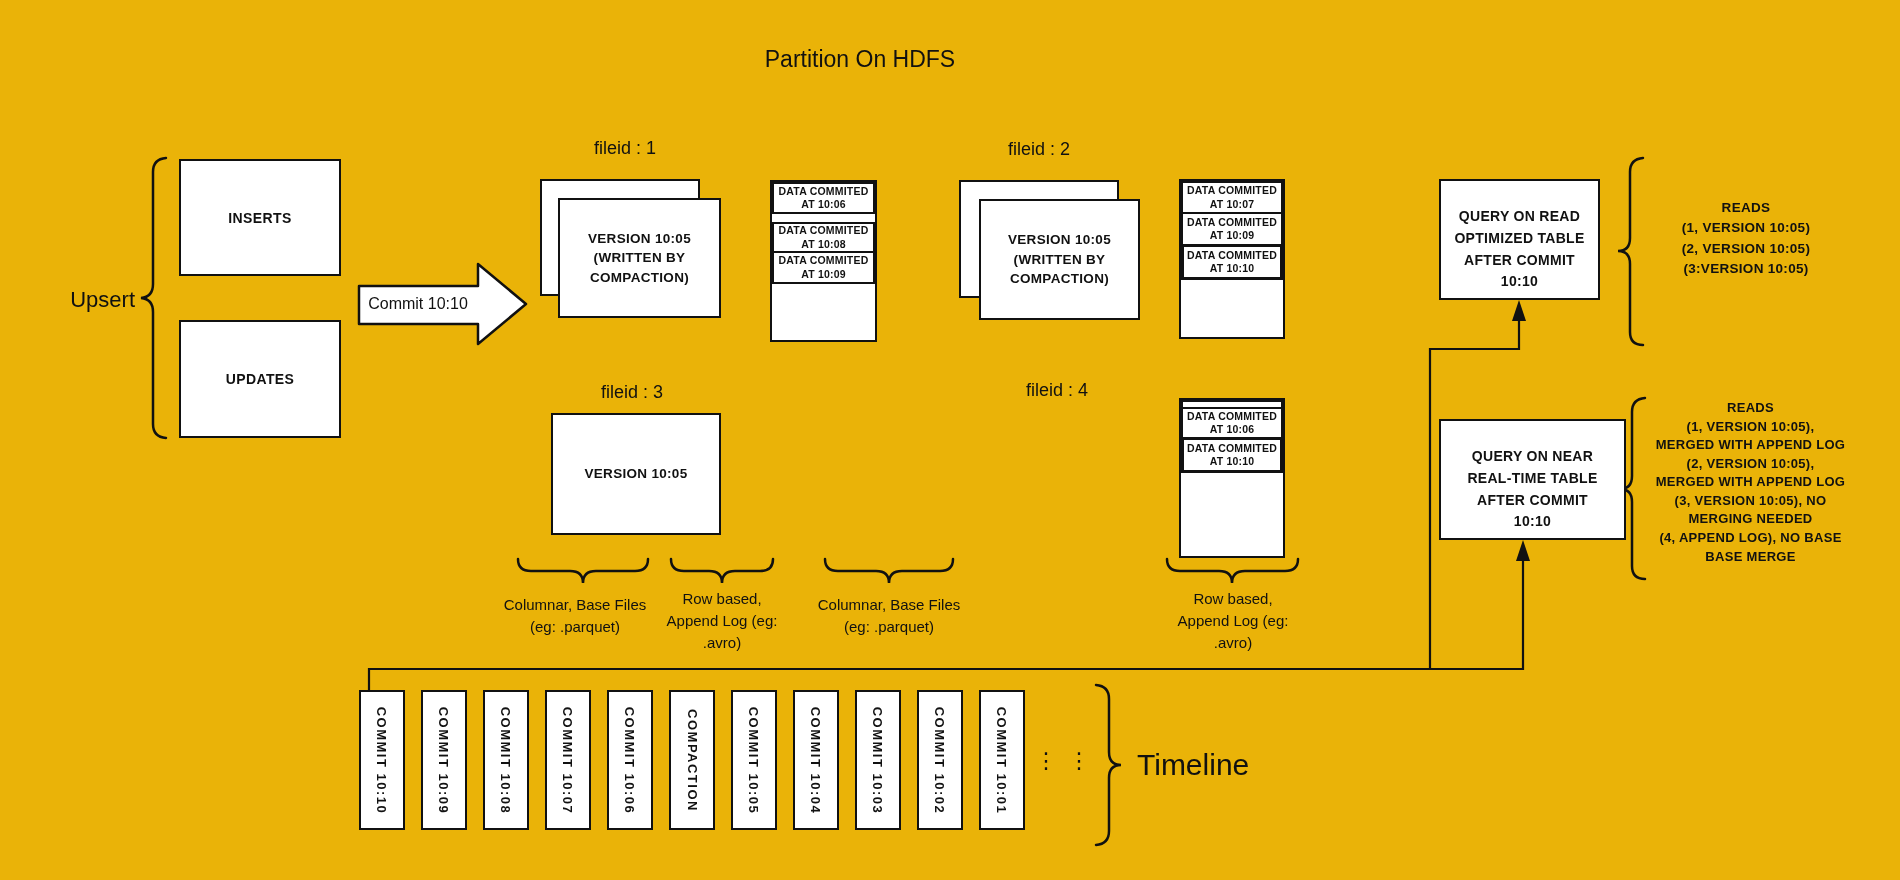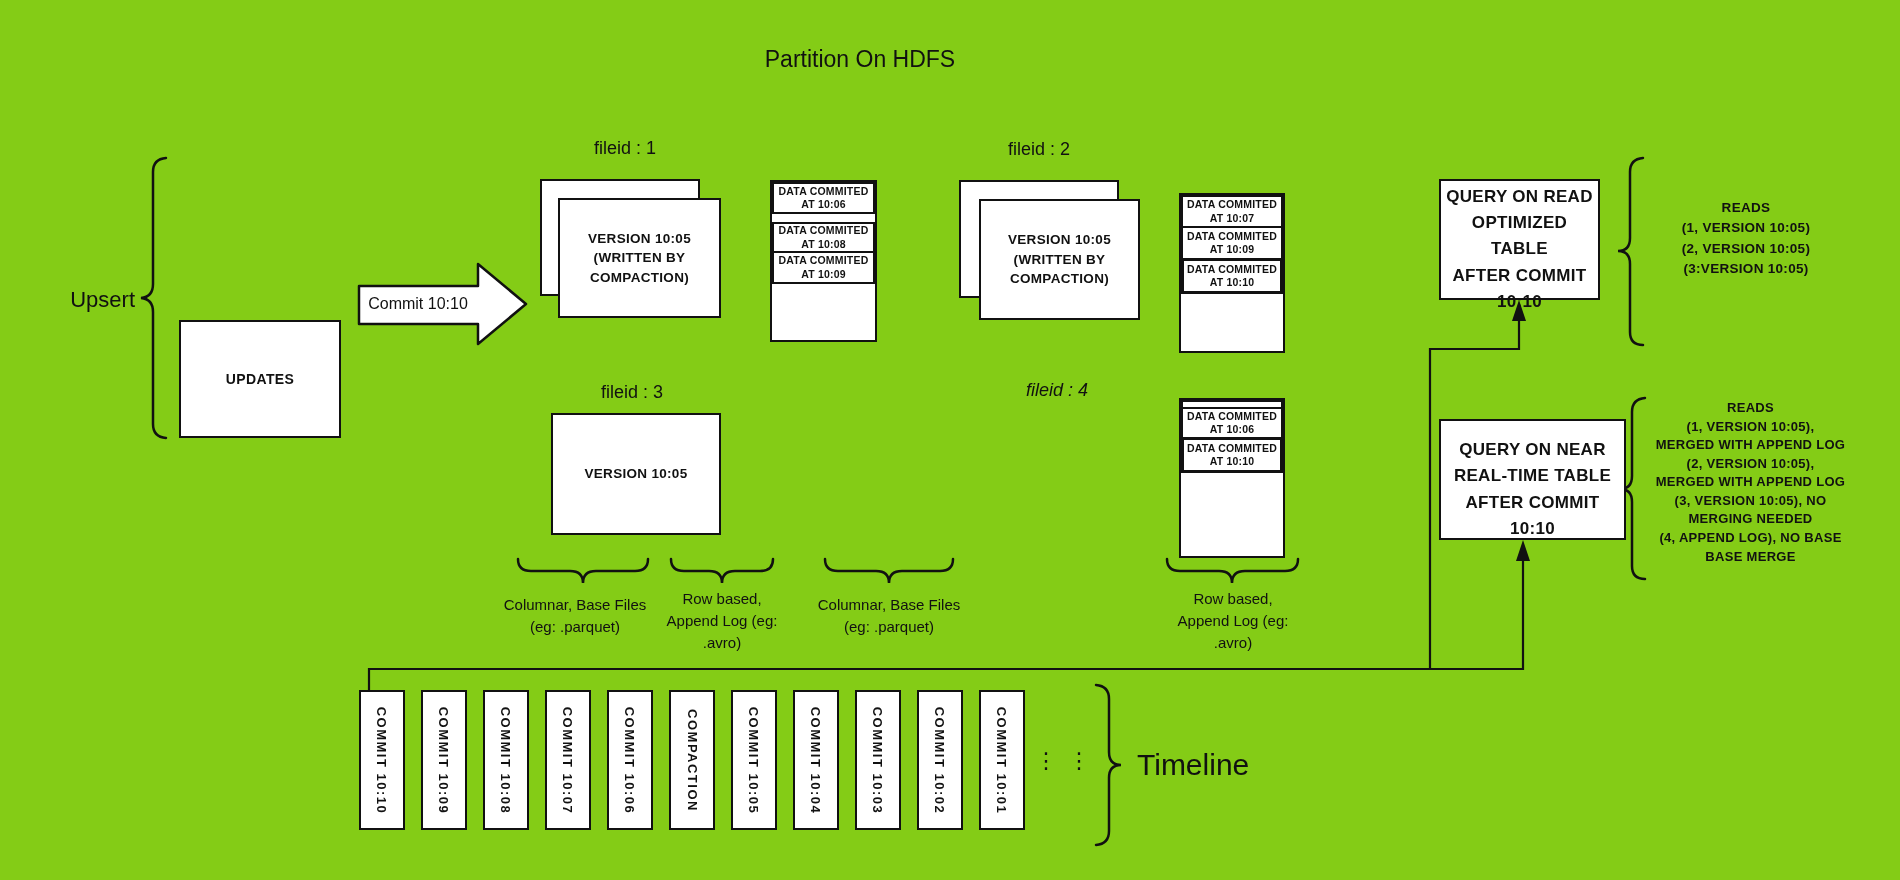--- a/index.html
+++ b/index.html
@@ -1,31 +1,31 @@
 <!DOCTYPE html>
 <html><head>
 <meta charset="utf-8">
 <style>
   html,body{margin:0;padding:0;background:#ffffff;}
   .canvas{
-    position:relative;width:1900px;height:880px;background:#84cc16;
+    position:relative;width:1900px;height:880px;background:#eab308;
     font-family:"Liberation Sans","DejaVu Sans",sans-serif;color:#111111;overflow:hidden;
   }
   .abs{position:absolute;}
   .preline{white-space:pre-line;}
   .box{
     position:absolute;border:2px solid #111;background:#fff;box-sizing:border-box;
     display:flex;align-items:center;justify-content:center;text-align:center;
   }
   .boldtxt{font-weight:700;letter-spacing:.4px;}
   .title{font-size:23px;text-align:center;}
   .light-label{font-weight:400;}
   .fileid{font-size:18px;text-align:center;}
   .verstxt{font-weight:700;font-size:13.5px;line-height:1.45;letter-spacing:.3px;}
-  .qtxt{font-weight:700;font-size:17px;line-height:1.55;letter-spacing:.3px;margin-top:20px;}
+  .qtxt{font-weight:700;font-size:14px;line-height:1.55;letter-spacing:.3px;margin-top:20px;}
   .logbox{position:absolute;border:2px solid #111;background:#fff;box-sizing:border-box;}
   .seg{
     position:absolute;left:0;width:100%;border:2px solid #111;background:#fff;box-sizing:border-box;
     font-weight:700;font-size:10.5px;line-height:1.28;text-align:center;
     display:flex;align-items:center;justify-content:center;padding:1px 0;letter-spacing:.2px;
   }
   .seg.bold{border-width:3px;}
   .collabel{font-size:15px;line-height:1.45;text-align:center;}
   .reads1{font-weight:700;font-size:13.5px;line-height:1.5;text-align:center;letter-spacing:.3px;}
   .reads2{font-weight:700;font-size:13px;line-height:1.43;text-align:center;letter-spacing:.3px;}
@@ -63,20 +63,23 @@
 
     <path class="ink" stroke-width="2.2" d="M 369,690 L 369,669 L 1523,669 L 1523,548"></path>
     <polygon points="1523,540 1516,561 1530,561" fill="#111"></polygon>
     <path class="ink" stroke-width="2.2" d="M 1430,669 L 1430,349 L 1519,349 L 1519,308"></path>
     <polygon points="1519,300 1512,321 1526,321" fill="#111"></polygon>
   </svg>
 
   <div class="abs title" style="left:710px;top:46px;width:300px;">Partition On HDFS</div>
 
   <div class="abs light-label" style="left:55px;top:287px;width:80px;font-size:22px;text-align:right;">Upsert</div>
+  <div class="box" style="left:179px;top:159px;width:162px;height:117px;">
+    <span class="boldtxt" style="font-size:14px;">INSERTS</span>
+  </div>
   <div class="box" style="left:179px;top:320px;width:162px;height:118px;">
     <span class="boldtxt" style="font-size:14px;">UPDATES</span>
   </div>
 
   <div class="abs light-label" style="left:362px;top:295px;width:112px;font-size:16px;text-align:center;">Commit 10:10</div>
 
   <div class="abs fileid" style="left:545px;top:138px;width:160px;">fileid : 1</div>
   <div class="box" style="left:540px;top:179px;width:160px;height:117px;"></div>
   <div class="box" style="left:558px;top:198px;width:163px;height:120px;">
     <span class="verstxt preline">VERSION 10:05
@@ -91,32 +94,32 @@
   </div>
 
   <div class="abs fileid" style="left:959px;top:139px;width:160px;">fileid : 2</div>
   <div class="box" style="left:959px;top:180px;width:160px;height:118px;"></div>
   <div class="box" style="left:979px;top:199px;width:161px;height:121px;">
     <span class="verstxt preline">VERSION 10:05
 (WRITTEN BY
 COMPACTION)</span>
   </div>
 
-  <div class="logbox" style="left:1179px;top:179px;width:106px;height:160px;margin-top:14px;">
+  <div class="logbox" style="left:1179px;top:179px;width:106px;height:160px;">
     <div class="seg" style="top:0;height:33px;">DATA COMMITED AT 10:07</div>
     <div class="seg" style="top:31px;height:34px;">DATA COMMITED AT 10:09</div>
     <div class="seg bold" style="top:63px;height:36px;">DATA COMMITED AT 10:10</div>
   </div>
 
   <div class="abs fileid" style="left:552px;top:382px;width:160px;">fileid : 3</div>
   <div class="box" style="left:551px;top:413px;width:170px;height:122px;">
     <span class="verstxt preline">VERSION 10:05</span>
   </div>
 
-  <div class="abs fileid" style="left:977px;top:380px;width:160px;font-style:italic;">fileid : 4</div>
+  <div class="abs fileid" style="left:977px;top:380px;width:160px;">fileid : 4</div>
 
   <div class="logbox" style="left:1179px;top:398px;width:106px;height:160px;">
     <div class="seg" style="top:0;height:9px;"></div>
     <div class="seg" style="top:7px;height:32px;">DATA COMMITED AT 10:06</div>
     <div class="seg bold" style="top:37px;height:36px;">DATA COMMITED AT 10:10</div>
   </div>
 
   <div class="abs collabel preline" style="left:495px;top:594px;width:160px;">Columnar, Base Files
 (eg: .parquet)</div>
   <div class="abs collabel preline" style="left:642px;top:588px;width:160px;">Row based,

